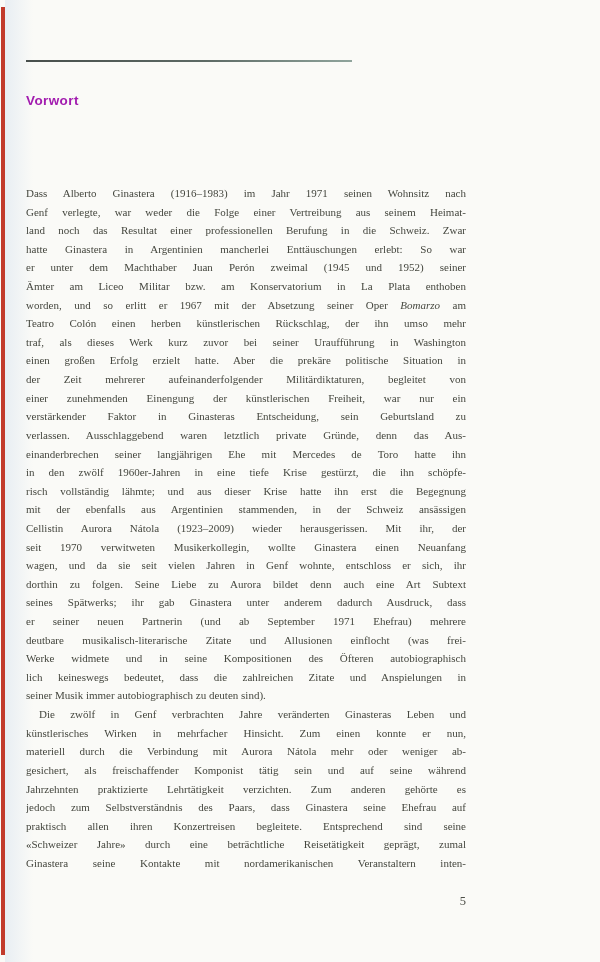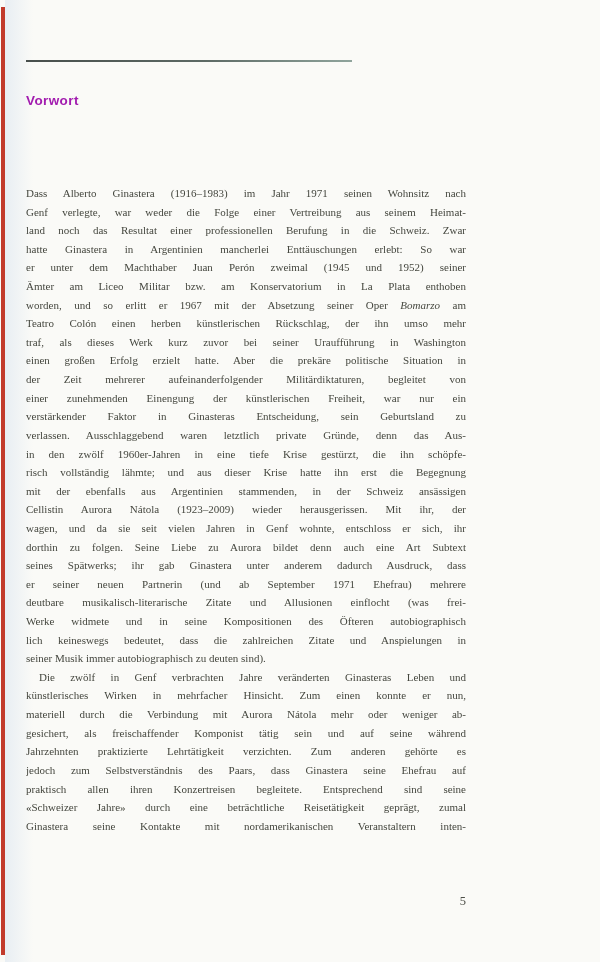--- a/index.html
+++ b/index.html
@@ -80,24 +80,26 @@
       <div class="line">er unter dem Machthaber Juan Perón zweimal (1945 und 1952) seiner</div>
       <div class="line">Ämter am Liceo Militar bzw. am Konservatorium in La Plata enthoben</div>
       <div class="line">worden, und so erlitt er 1967 mit der Absetzung seiner Oper <em>Bomarzo</em> am</div>
       <div class="line">Teatro Colón einen herben künstlerischen Rückschlag, der ihn umso mehr</div>
       <div class="line">traf, als dieses Werk kurz zuvor bei seiner Uraufführung in Washington</div>
       <div class="line">einen großen Erfolg erzielt hatte. Aber die prekäre politische Situation in</div>
       <div class="line">der Zeit mehrerer aufeinanderfolgender Militärdiktaturen, begleitet von</div>
       <div class="line">einer zunehmenden Einengung der künstlerischen Freiheit, war nur ein</div>
       <div class="line">verstärkender Faktor in Ginasteras Entscheidung, sein Geburtsland zu</div>
       <div class="line">verlassen. Ausschlaggebend waren letztlich private Gründe, denn das Aus-</div>
+      <div class="line">einanderbrechen seiner langjährigen Ehe mit Mercedes de Toro hatte ihn</div>
       <div class="line">in den zwölf 1960er-Jahren in eine tiefe Krise gestürzt, die ihn schöpfe-</div>
       <div class="line">risch vollständig lähmte; und aus dieser Krise hatte ihn erst die Begegnung</div>
       <div class="line">mit der ebenfalls aus Argentinien stammenden, in der Schweiz ansässigen</div>
       <div class="line">Cellistin Aurora Nátola (1923–2009) wieder herausgerissen. Mit ihr, der</div>
+      <div class="line">seit 1970 verwitweten Musikerkollegin, wollte Ginastera einen Neuanfang</div>
       <div class="line">wagen, und da sie seit vielen Jahren in Genf wohnte, entschloss er sich, ihr</div>
       <div class="line">dorthin zu folgen. Seine Liebe zu Aurora bildet denn auch eine Art Subtext</div>
       <div class="line">seines Spätwerks; ihr gab Ginastera unter anderem dadurch Ausdruck, dass</div>
       <div class="line">er seiner neuen Partnerin (und ab September 1971 Ehefrau) mehrere</div>
       <div class="line">deutbare musikalisch-literarische Zitate und Allusionen einflocht (was frei-</div>
       <div class="line">Werke widmete und in seine Kompositionen des Öfteren autobiographisch</div>
       <div class="line">lich keineswegs bedeutet, dass die zahlreichen Zitate und Anspielungen in</div>
       <div class="line no-just">seiner Musik immer autobiographisch zu deuten sind).</div>
     </div>
     <div class="para indent">

